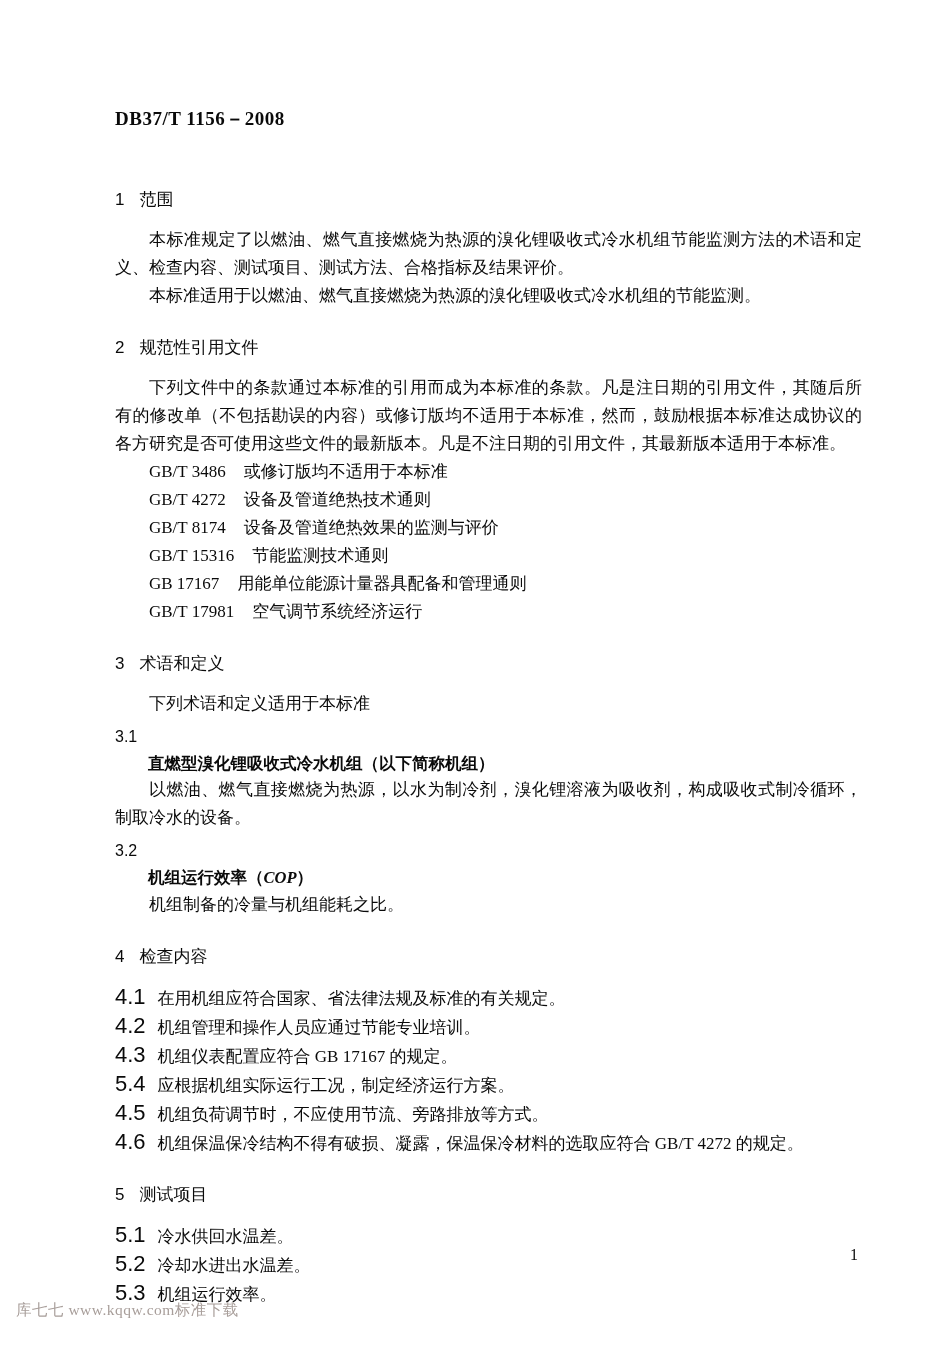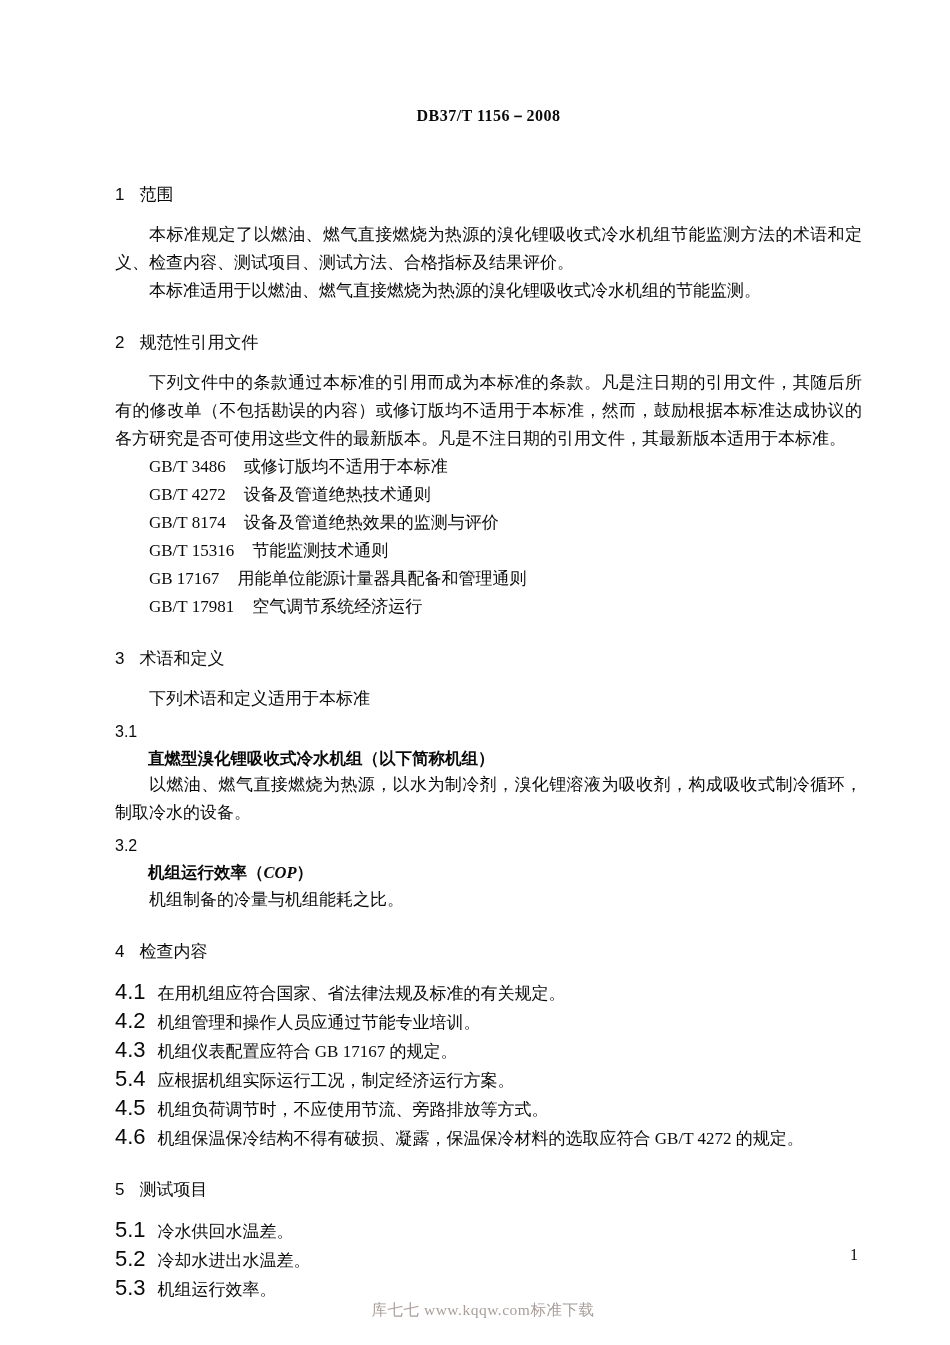--- a/index.html
+++ b/index.html
@@ -9,23 +9,23 @@
     height: 1345px;
     margin: 0 auto;
     background: #ffffff;
     box-sizing: border-box;
     padding: 106px 88px 0 115px;
     font-family: "Liberation Serif", "DejaVu Serif", serif;
     color: #0a0a0a;
     overflow: hidden;
   }
   .doc-number {
-    text-align: center;
+    text-align: left;
     font-weight: bold;
-    font-size: 16px;
+    font-size: 19px;
     letter-spacing: 0.5px;
   }
   .title {
     margin: 24px 0 0 0;
     text-align: center;
     font-family: "Liberation Sans", "DejaVu Sans", sans-serif;
     font-size: 23px;
     font-weight: bold;
     letter-spacing: 1.5px;
   }
@@ -80,21 +80,21 @@
     position: absolute;
     right: 92px;
     top: 1246px;
     font-size: 16px;
   }
   .footer-watermark {
     position: absolute;
     left: 16px;
     right: 0;
     top: 1300px;
-    text-align: center;
+    text-align: left;
     font-size: 15.5px;
     color: #a89e9a;
     letter-spacing: 0.5px;
   }
 </style>
 </head>
 <body>
 
 <main class="page">
 

